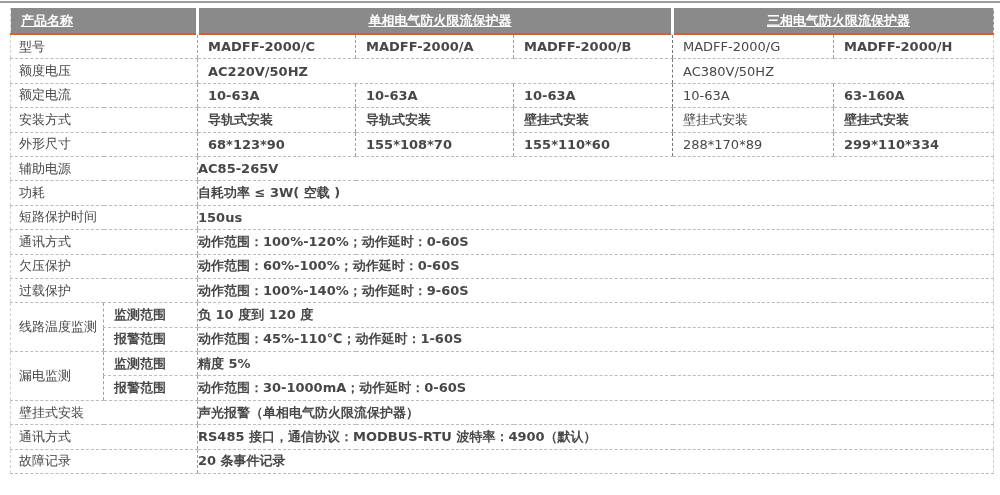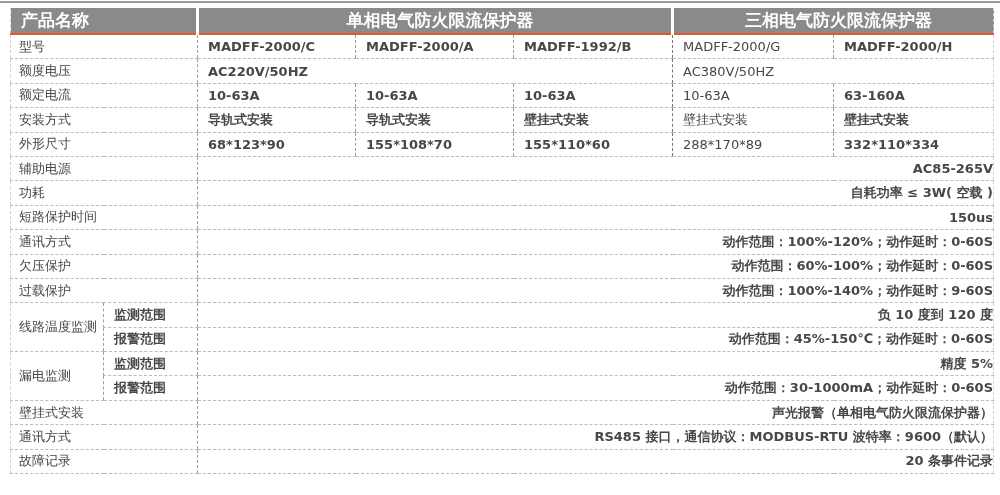--- a/index.html
+++ b/index.html
@@ -12,33 +12,34 @@
     position:absolute;left:0;top:1px;width:1000px;height:2px;background:#9b9b9b;
   }
   table.spec{
     position:absolute;left:10px;top:8px;width:983px;
     border-collapse:collapse;table-layout:fixed;
     font-size:13px;
     border-left:1px dashed #d2d2d2;
     border-right:1px dashed #d2d2d2;
   }
   thead th{
-    background:#8a8a8a;color:#ffffff;font-weight:bold;font-size:17px;
+    background:#8a8a8a;color:#ffffff;font-weight:bold;font-size:13px;
     text-align:left;padding:0 0 0 10px;height:25px;
     border-bottom:2px solid #e25a27;
+    text-decoration:underline;
   }
   thead th.gap{border-left:3px solid #ffffff;text-align:center;}
   tbody td{
     height:23.4px;padding:0 4px 0 10px;vertical-align:middle;
     border-bottom:1px dashed #bcbcbc;white-space:nowrap;overflow:hidden;
   }
   td.lab{padding-left:8px;}
   td.v {border-left:1px dashed #9f9f9f;font-weight:bold;}
   td.vs{border-left:1px dashed #757575;}
-  td.center{text-align:right;padding-left:0;padding-right:0;}
+  td.center{text-align:left;padding-left:0;padding-right:0;}
   td.grp{padding-left:8px;}
 </style>
 </head>
 <body>
 
 <div class="top-rule"></div>
 
 <table class="spec">
   <colgroup>
     <col style="width:93px">
@@ -54,21 +55,21 @@
       <th colspan="2">产品名称</th>
       <th colspan="3" class="gap">单相电气防火限流保护器</th>
       <th colspan="2" class="gap">三相电气防火限流保护器</th>
     </tr>
   </thead>
   <tbody>
     <tr>
       <td colspan="2" class="lab">型号</td>
       <td class="v">MADFF-2000/C</td>
       <td class="v">MADFF-2000/A</td>
-      <td class="v">MADFF-1992/B</td>
+      <td class="v">MADFF-2000/B</td>
       <td class="vs">MADFF-2000/G</td>
       <td class="v">MADFF-2000/H</td>
     </tr>
     <tr>
       <td colspan="2" class="lab">额度电压</td>
       <td colspan="3" class="v">AC220V/50HZ</td>
       <td colspan="2" class="vs">AC380V/50HZ</td>
     </tr>
     <tr>
       <td colspan="2" class="lab">额定电流</td>
@@ -85,21 +86,21 @@
       <td class="v">壁挂式安装</td>
       <td class="vs">壁挂式安装</td>
       <td class="v">壁挂式安装</td>
     </tr>
     <tr>
       <td colspan="2" class="lab">外形尺寸</td>
       <td class="v">68*123*90</td>
       <td class="v">155*108*70</td>
       <td class="v">155*110*60</td>
       <td class="vs">288*170*89</td>
-      <td class="v">332*110*334</td>
+      <td class="v">299*110*334</td>
     </tr>
     <tr>
       <td colspan="2" class="lab">辅助电源</td>
       <td colspan="5" class="v center">AC85-265V</td>
     </tr>
     <tr>
       <td colspan="2" class="lab">功耗</td>
       <td colspan="5" class="v center">自耗功率 ≤ 3W( 空载 )</td>
     </tr>
     <tr>
@@ -118,37 +119,37 @@
       <td colspan="2" class="lab">过载保护</td>
       <td colspan="5" class="v center">动作范围：100%-140%；动作延时：9-60S</td>
     </tr>
     <tr>
       <td rowspan="2" class="grp">线路温度监测</td>
       <td class="v">监测范围</td>
       <td colspan="5" class="v center">负 10 度到 120 度</td>
     </tr>
     <tr>
       <td class="v">报警范围</td>
-      <td colspan="5" class="v center">动作范围：45%-150℃；动作延时：0-60S</td>
+      <td colspan="5" class="v center">动作范围：45%-110℃；动作延时：1-60S</td>
     </tr>
     <tr>
       <td rowspan="2" class="grp">漏电监测</td>
       <td class="v">监测范围</td>
       <td colspan="5" class="v center">精度 5%</td>
     </tr>
     <tr>
       <td class="v">报警范围</td>
       <td colspan="5" class="v center">动作范围：30-1000mA；动作延时：0-60S</td>
     </tr>
     <tr>
       <td colspan="2" class="lab">壁挂式安装</td>
       <td colspan="5" class="v center">声光报警（单相电气防火限流保护器）</td>
     </tr>
     <tr>
       <td colspan="2" class="lab">通讯方式</td>
-      <td colspan="5" class="v center">RS485 接口，通信协议：MODBUS-RTU 波特率：9600（默认）</td>
+      <td colspan="5" class="v center">RS485 接口，通信协议：MODBUS-RTU 波特率：4900（默认）</td>
     </tr>
     <tr>
       <td colspan="2" class="lab">故障记录</td>
       <td colspan="5" class="v center">20 条事件记录</td>
     </tr>
   </tbody>
 </table>
 
 </body></html>

